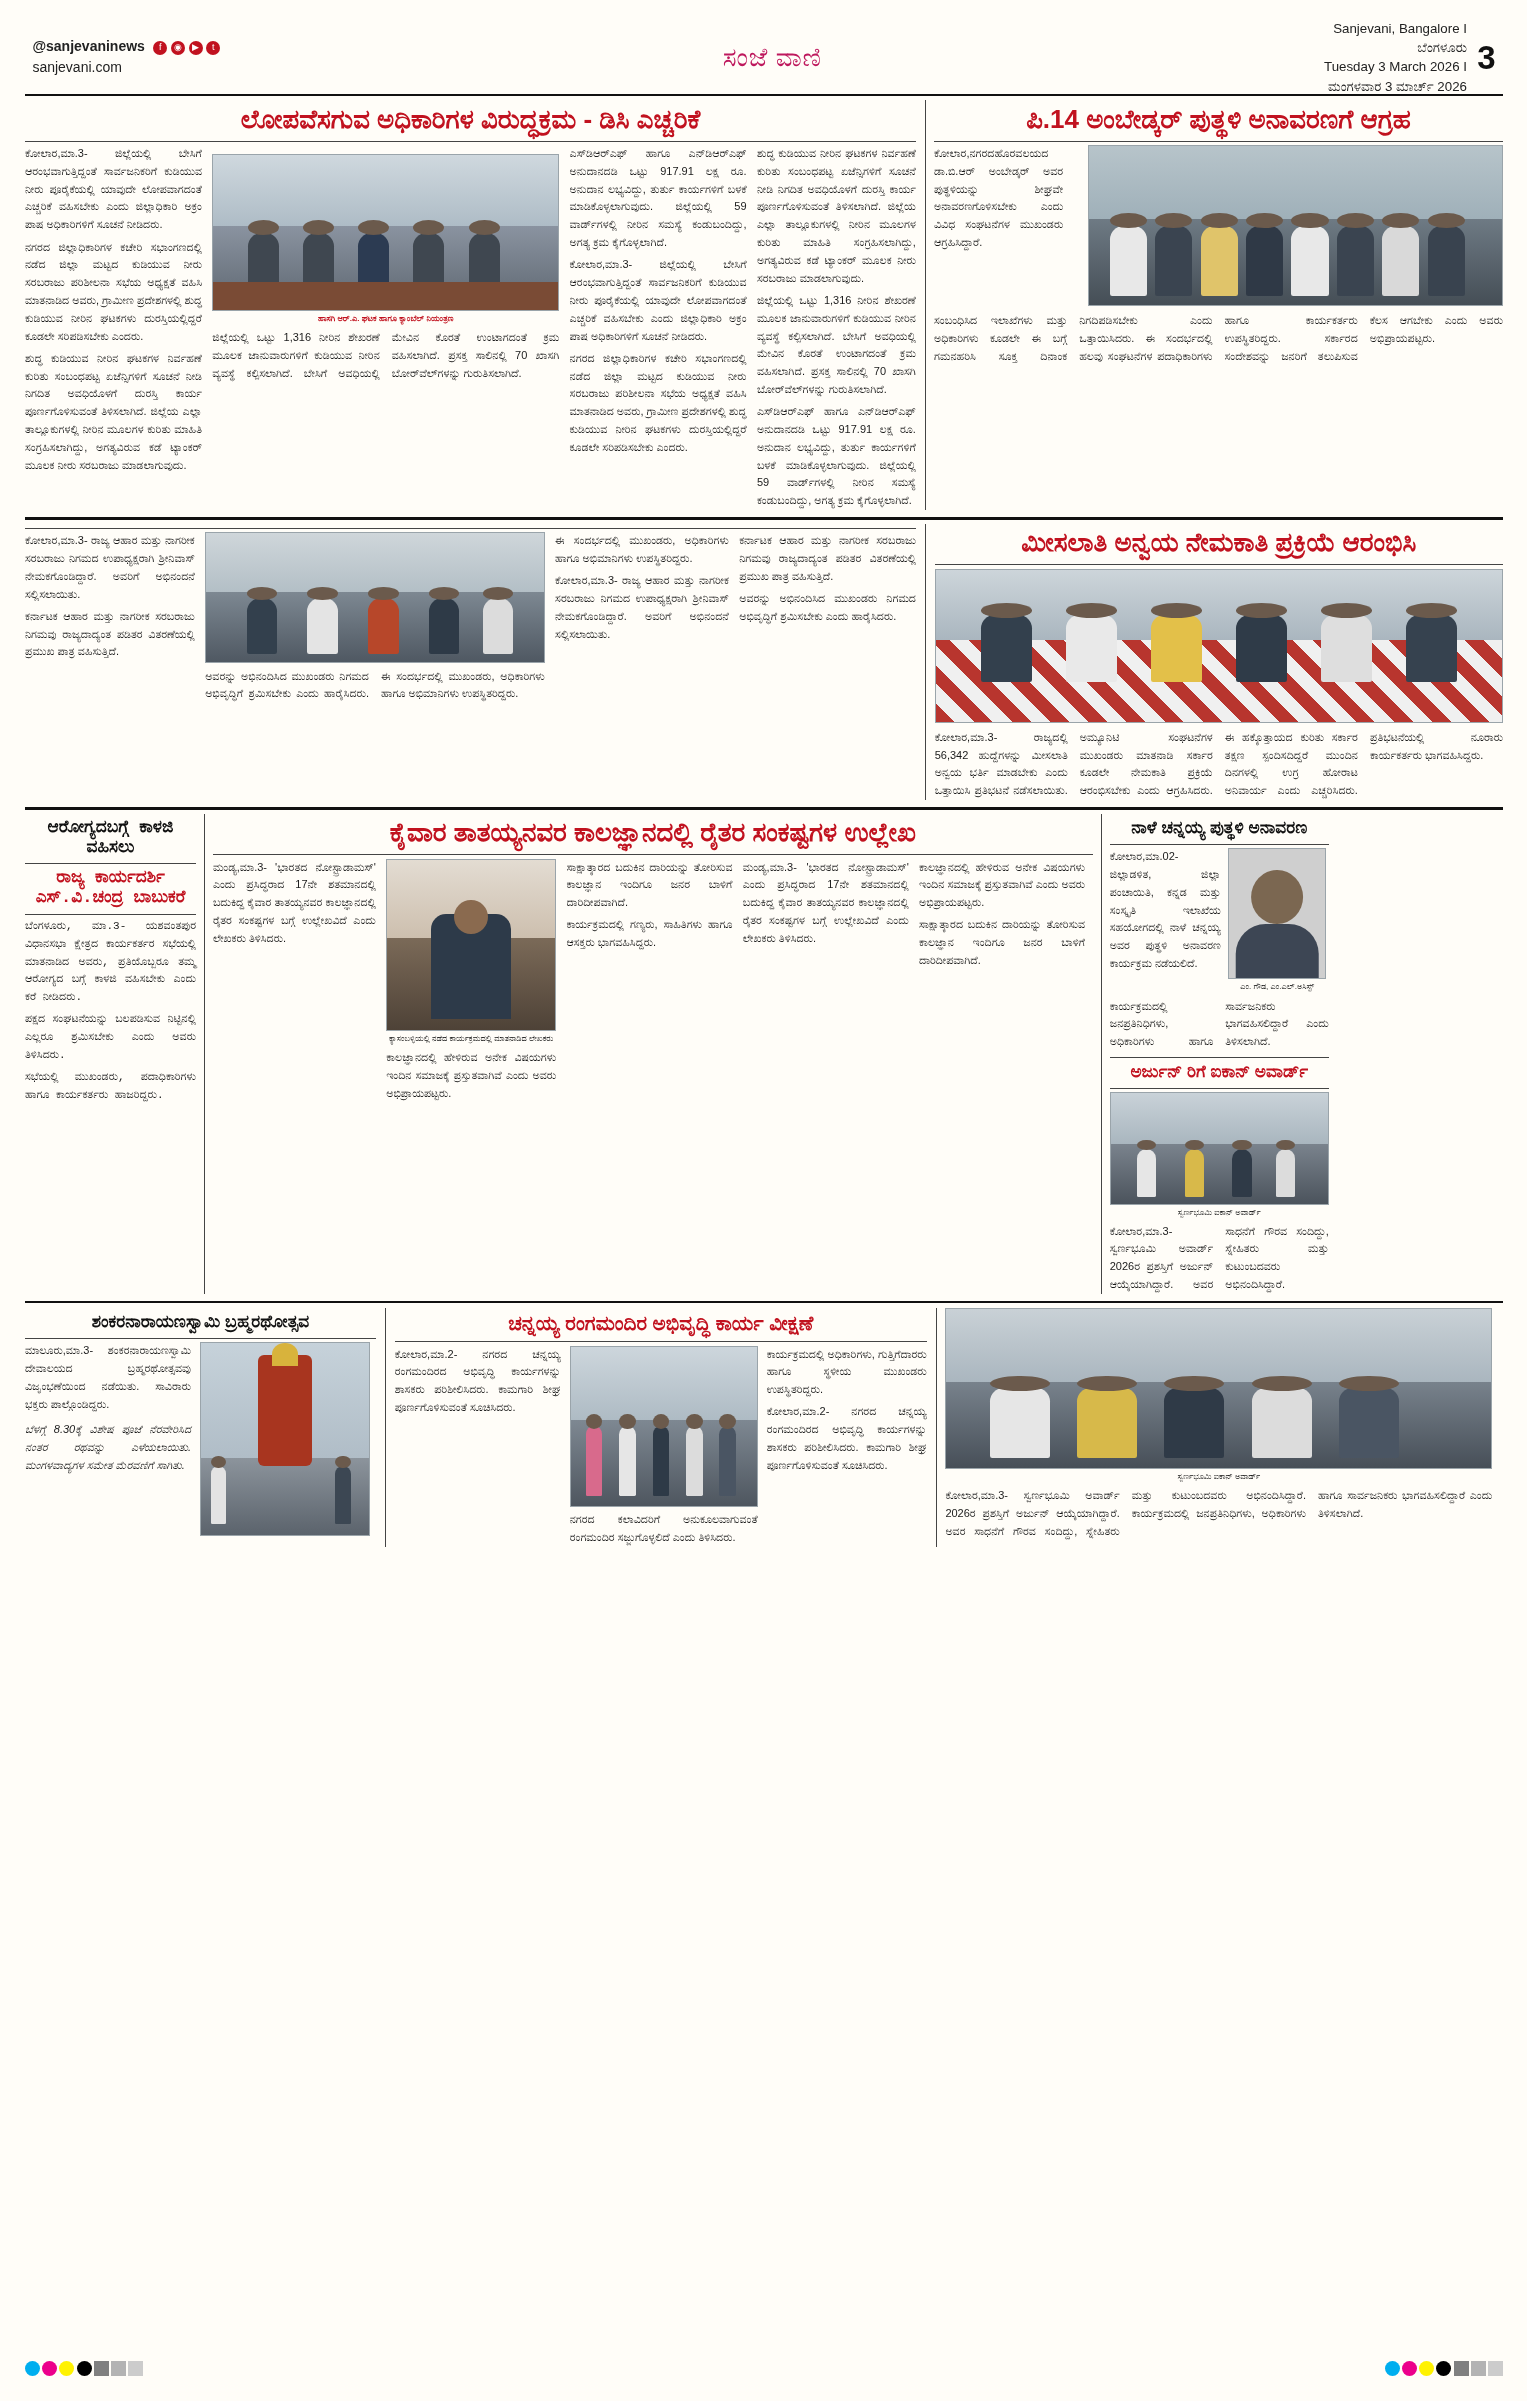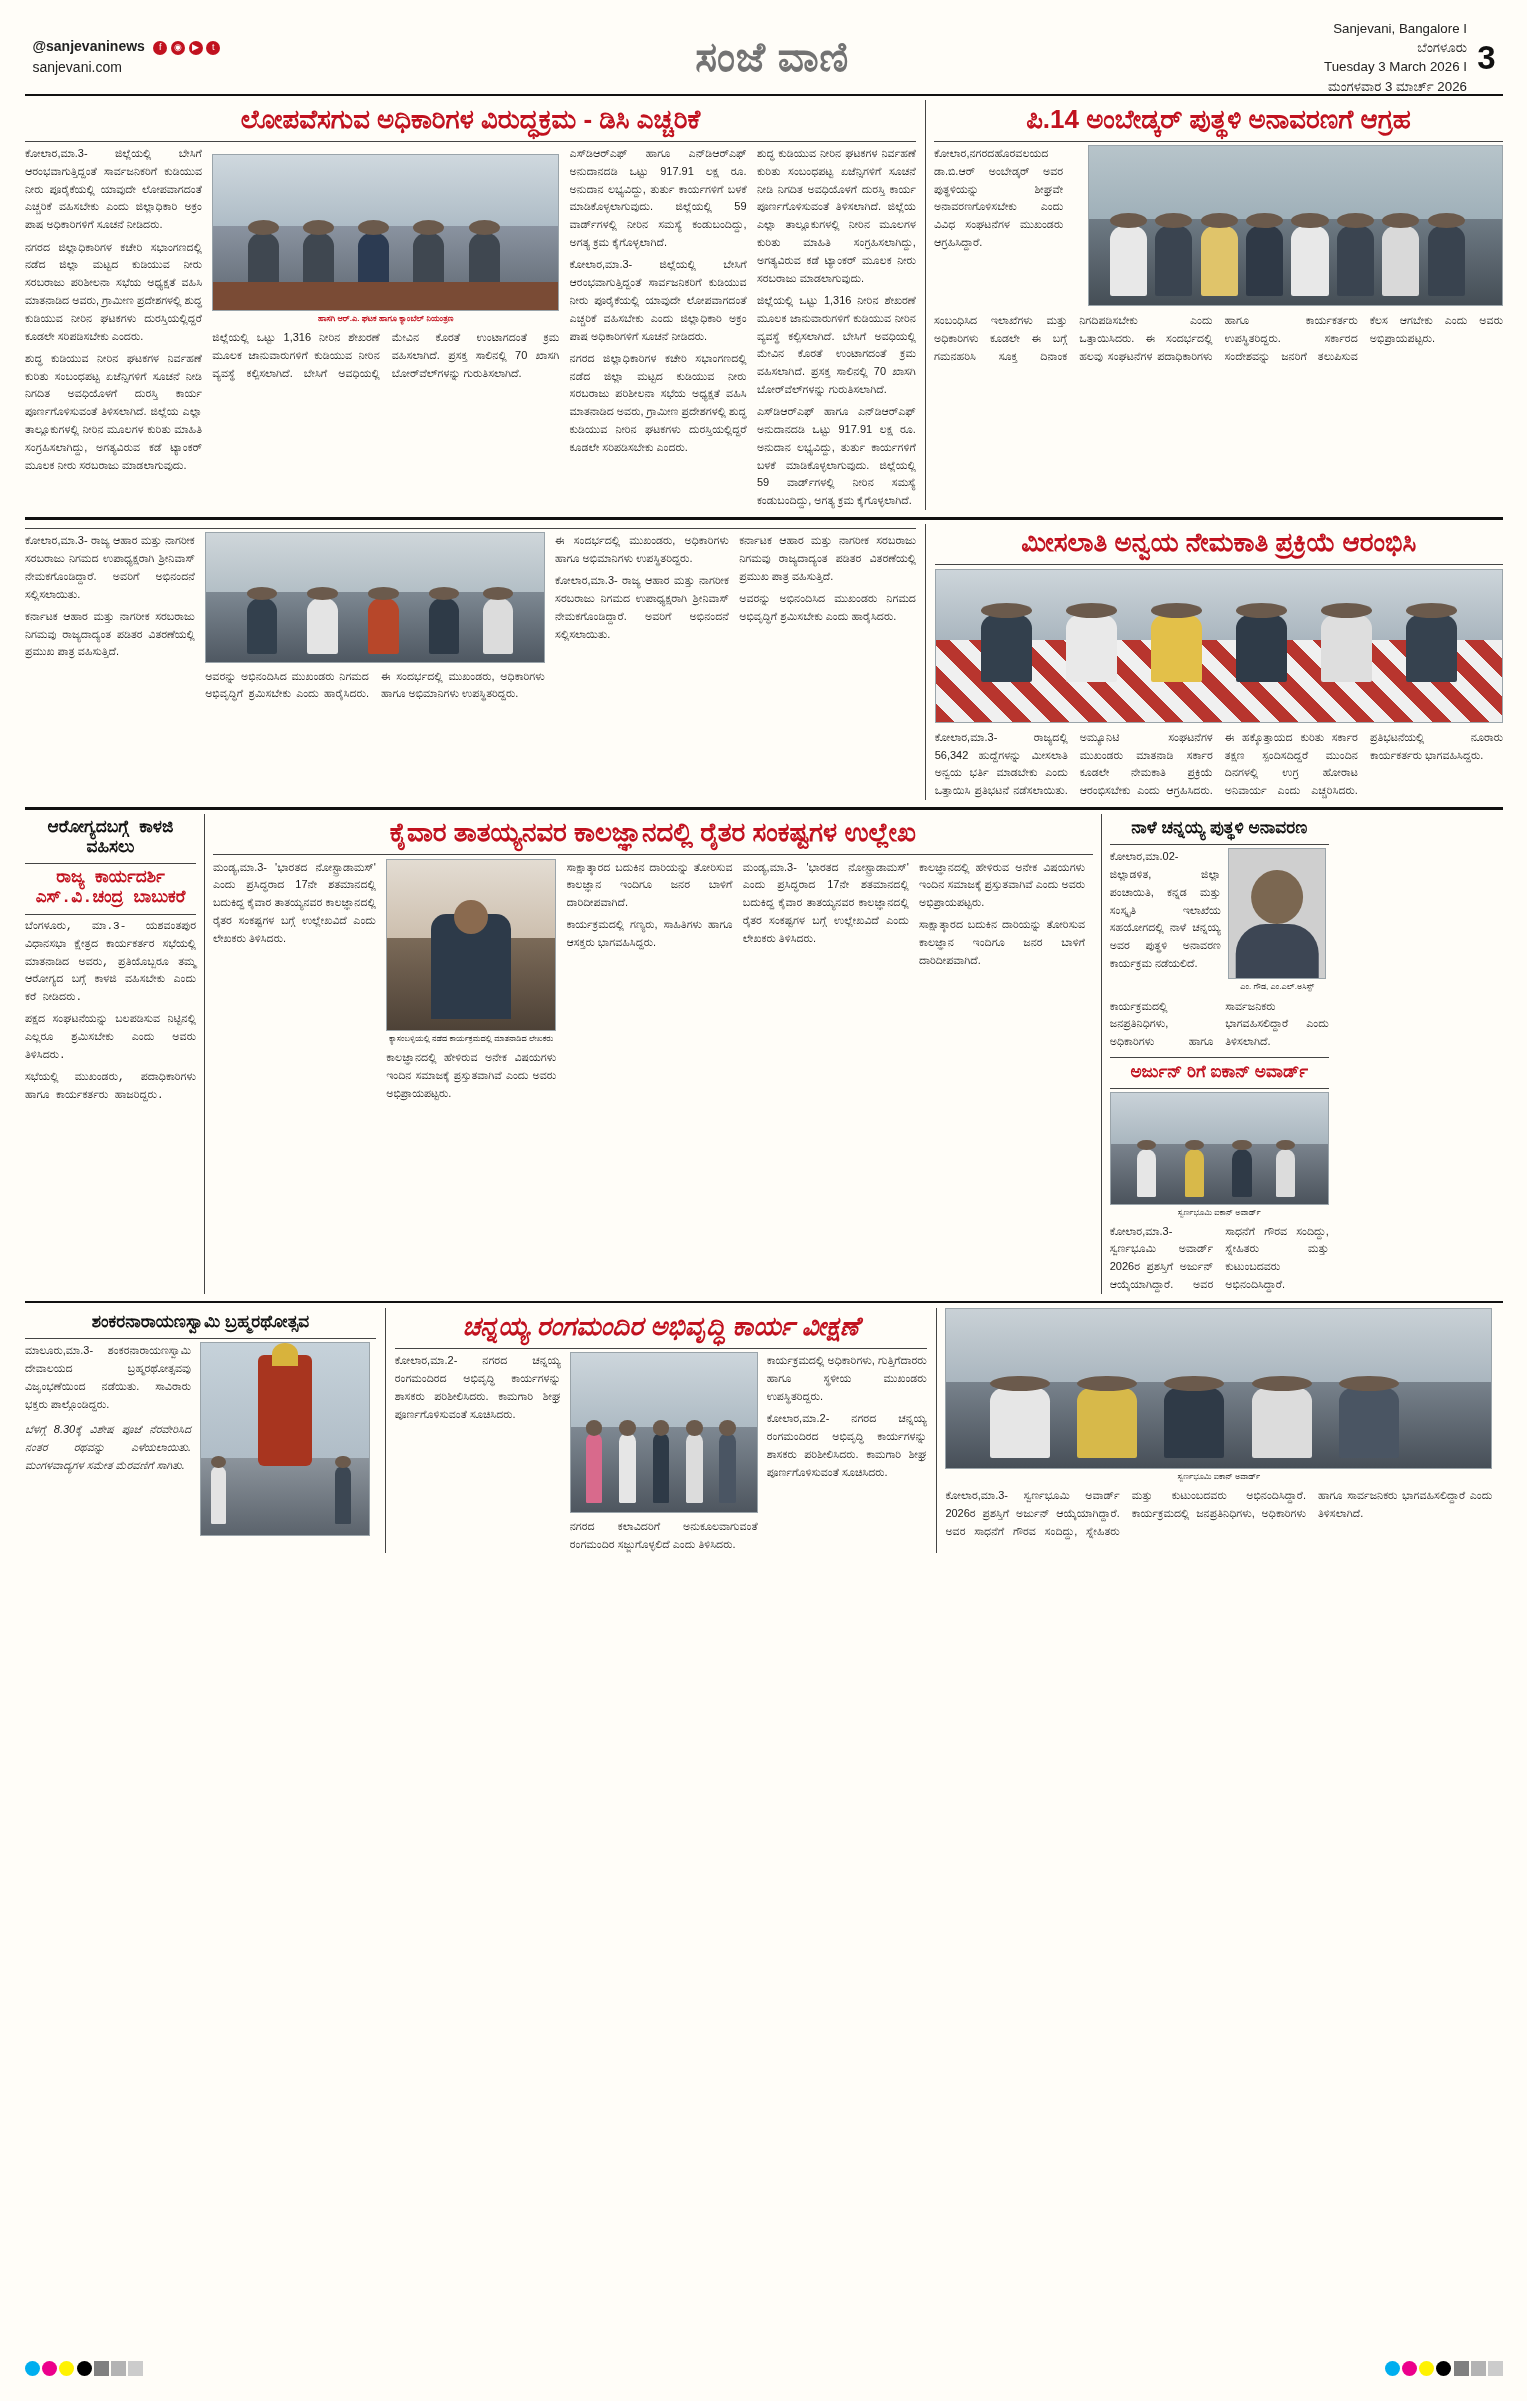--- a/index.html
+++ b/index.html
@@ -13,32 +13,32 @@
   
   .masthead{display:flex;align-items:center;justify-content:space-between;height:71px;
     border-bottom:2.2px solid #111;padding:0 7.4px 4.4px 7.4px;box-sizing:border-box;}
   .mh-left{font-size:14px;color:#222;line-height:1.5;}
   .mh-left .handle{font-weight:bold;font-size:14px;}
   .mh-left .site{font-size:14px;}
   .social{display:inline-flex;gap:3.7px;margin-left:4.4px;vertical-align:middle;}
   .social span{width:14px;height:14px;border-radius:50%;background:#c1121f;color:#fff;
     font-size:9px;display:inline-flex;align-items:center;justify-content:center;}
   .mh-center{display:flex;align-items:center;gap:6px;}
-  .logo-txt{font-size:41px;font-weight:bold;color:#737373;letter-spacing:0.7px;}
+  .logo-txt{font-size:26px;font-weight:normal;color:#be185d;letter-spacing:0.7px;}
   .mh-right{text-align:right;font-size:13.3px;color:#222;line-height:1.45;display:flex;align-items:center;gap:10.3px;}
   .mh-right .r-txt{text-align:right;}
   .bignum{font-size:33px;font-weight:bold;color:#111;line-height:1;}
 
   
   .rule{height:2.2px;background:#111;margin:4.4px 0;}
   .thin{height:0.7px;background:#444;margin:3.7px 0;}
   .vrule{width:0.7px;background:#444;}
   .hl{font-size:26px;font-weight:bold;color:#c1121f;line-height:1.15;text-align:center;margin:4.4px 0 6px;}
   .hl.blk{color:#111;}
-  .hl.small{font-size:26px;font-style:italic;}
+  .hl.small{font-size:20px;}
   .hl.xsmall{font-size:17px;}
   .txt{font-size:11px;line-height:1.62;color:#1a1a1a;text-align:justify;
        hyphens:auto;word-break:break-word;}
   .cols2{column-count:2;column-gap:12px;}
   .cols3{column-count:3;column-gap:12px;}
   .cols4{column-count:4;column-gap:12px;}
 
   
   .photo{background:#b9c3c9;position:relative;overflow:hidden;border:0.7px solid #9aa4aa;}
   .photo .sky{position:absolute;left:0;top:0;right:0;height:46%;background:linear-gradient(#cfd8de,#aebcc6);}

